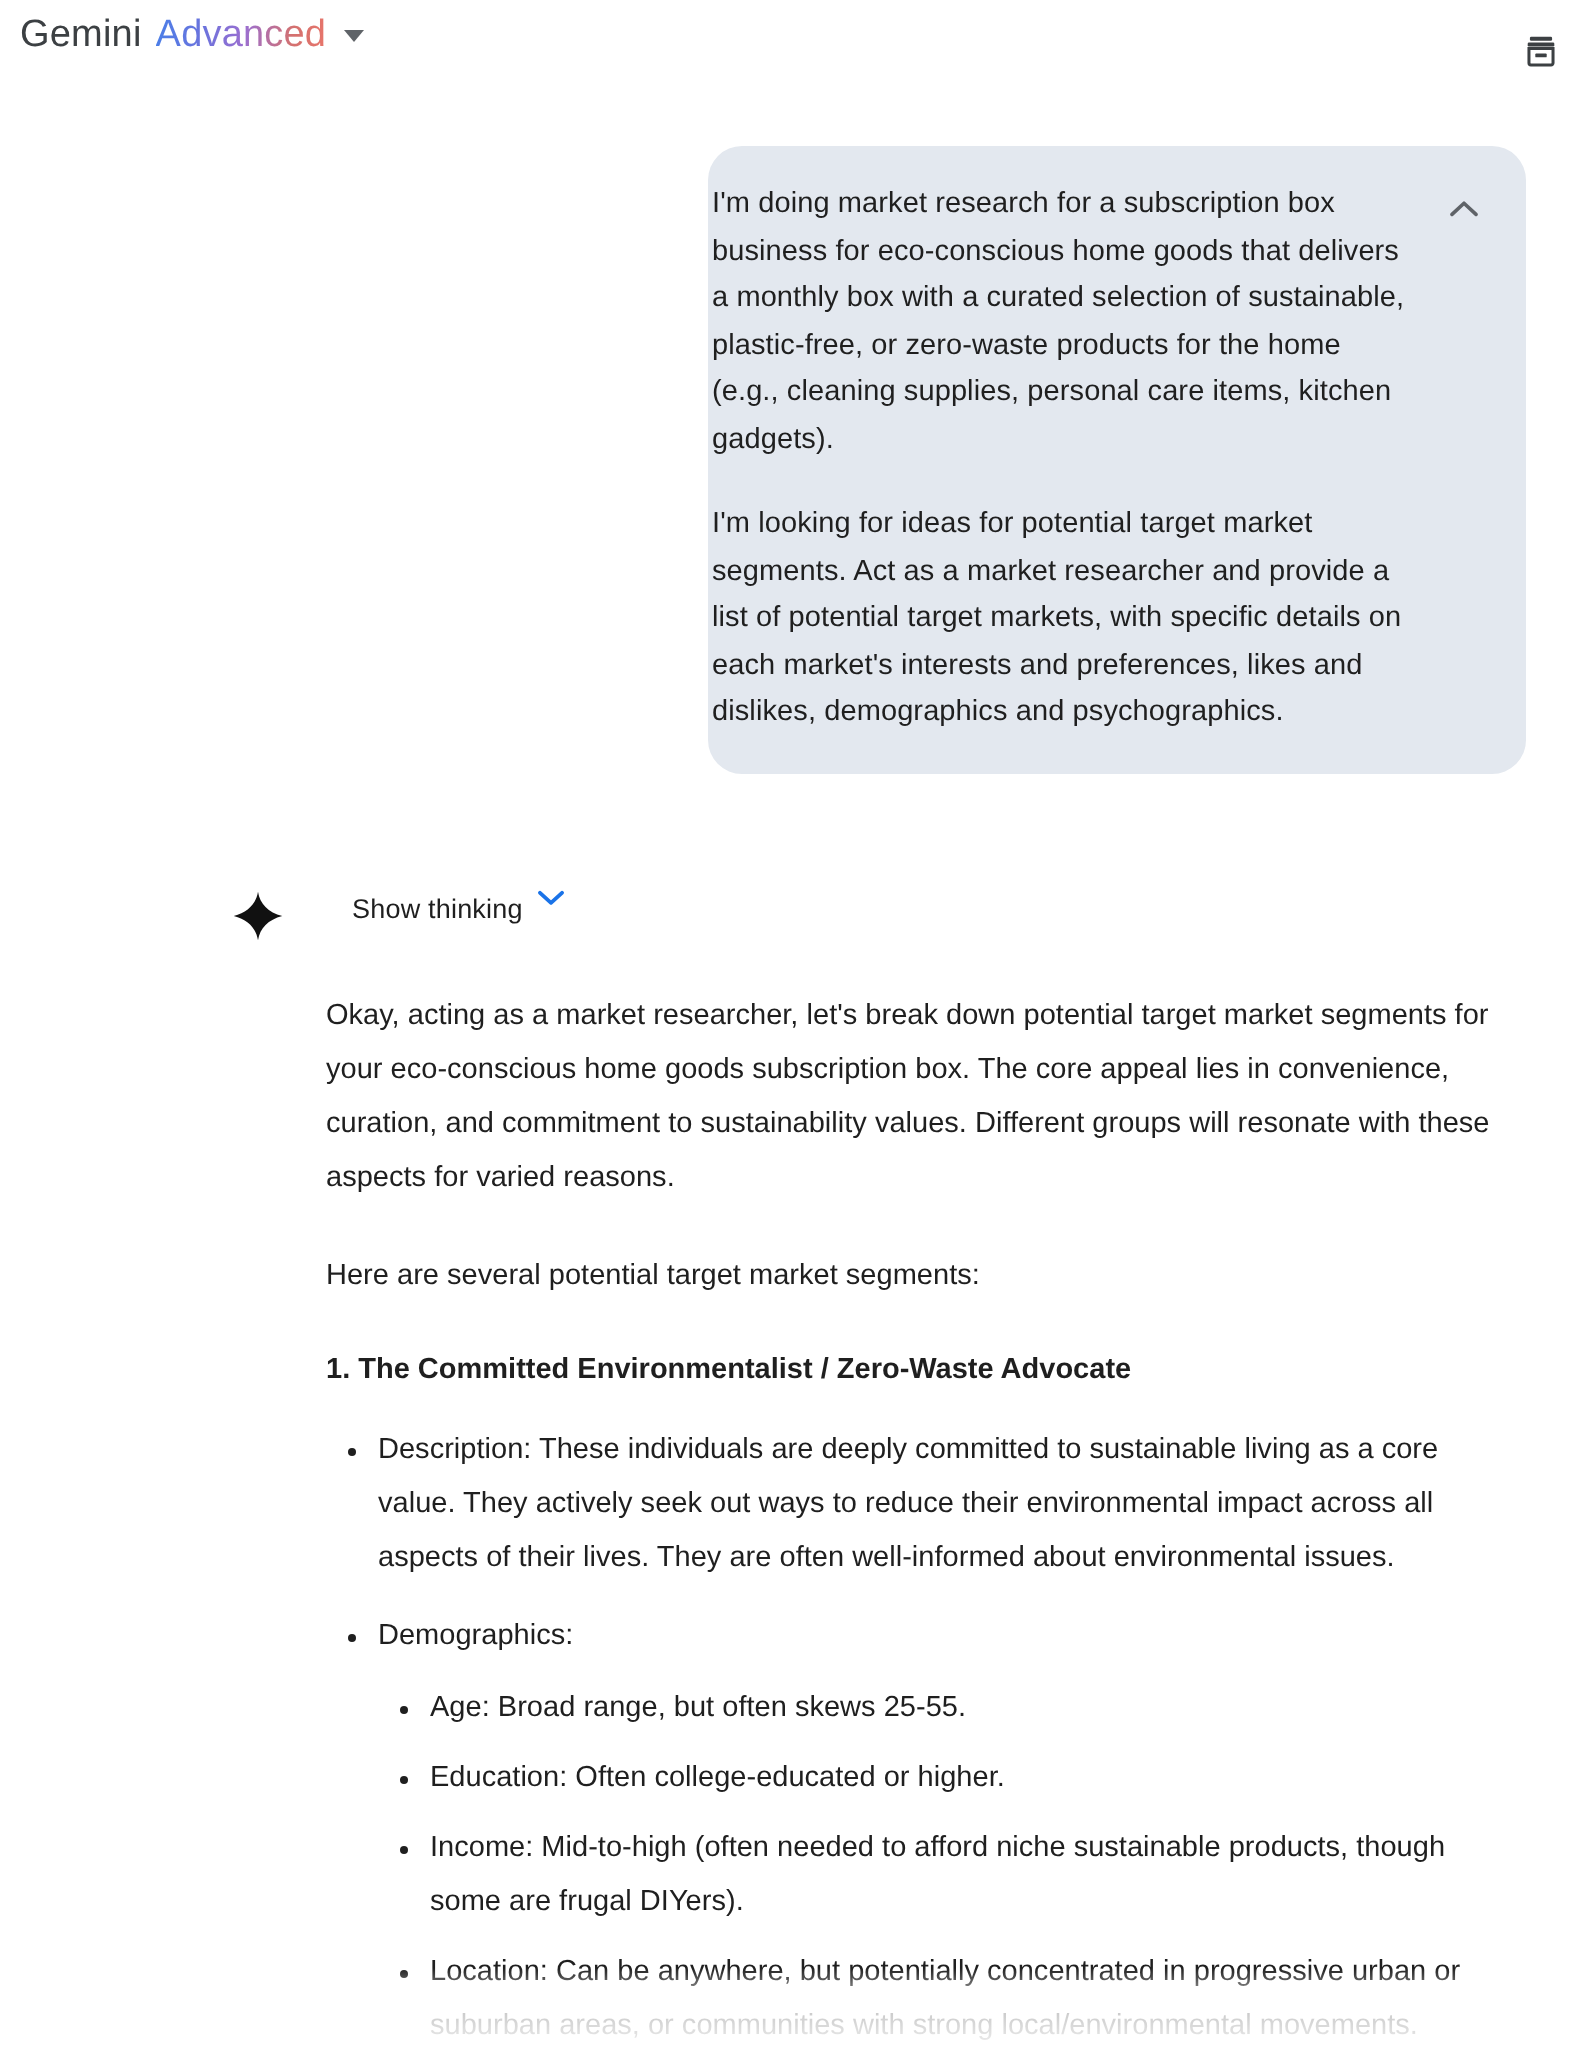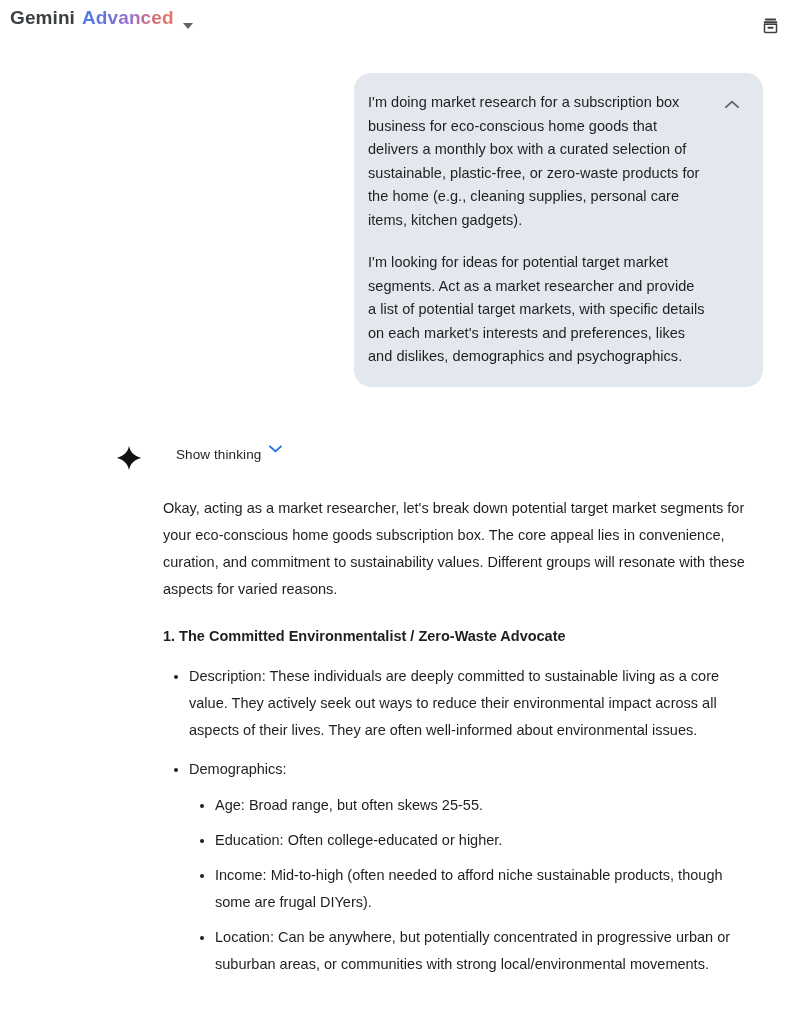--- a/index.html
+++ b/index.html
@@ -18,24 +18,23 @@
   }
 
   
   .app-header {
     position: relative;
     height: 56px;
     padding: 7px 0 0 10px;
   }
   .brand-row {
     display: flex;
-    align-items: flex-end;
+    align-items: center;
     gap: 7px;
     height: 22px;
-    font-weight: bold;
   }
   .brand-title {
     font-size: 19px;
     line-height: 22px;
     color: #3c4043;
     letter-spacing: 0.1px;
   }
   .brand-advanced {
     font-size: 19px;
     line-height: 22px;
@@ -83,21 +82,21 @@
   .user-row {
     display: flex;
     justify-content: flex-end;
     padding-top: 17px;
   }
   .user-bubble {
     position: relative;
     width: 409px;
     background: #e3e8ef;
     border-radius: 17px;
-    padding: 18px 58px 18px 14px;
+    padding: 18px 58px 18px 2px;
   }
   .user-bubble p {
     margin: 0;
     font-size: 14.5px;
     line-height: 23.5px;
     color: #1f1f1f;
     letter-spacing: 0.05px;
   }
   .user-bubble p + p { margin-top: 19px; }
   .collapse-btn {
@@ -268,20 +267,21 @@
       <span class="thinking-label">Show thinking</span>
       <span class="thinking-chevron">
         <svg width="13" height="8" viewBox="0 0 13 8" aria-hidden="true">
           <path d="M1 1.4L6.5 6.4 12 1.4" fill="none" stroke="#1a73e8" stroke-width="1.9" stroke-linecap="round" stroke-linejoin="round"></path>
         </svg>
       </span>
     </div>
 
     <div class="answer">
       <p>Okay, acting as a market researcher, let's break down potential target market segments for your eco-conscious home goods subscription box. The core appeal lies in convenience, curation, and commitment to sustainability values. Different groups will resonate with these aspects for varied reasons.</p>
+      <p>Here are several potential target market segments:</p>
 
       <h3>1. The Committed Environmentalist / Zero-Waste Advocate</h3>
 
       <ul class="lvl1">
 
         <li>
           <span class="term">Description:</span><span> These individuals are deeply committed to sustainable living as a core value. They actively seek out ways to reduce their environmental impact across all aspects of their lives. They are often well-informed about environmental issues.</span>
         </li>
 
         <li>

